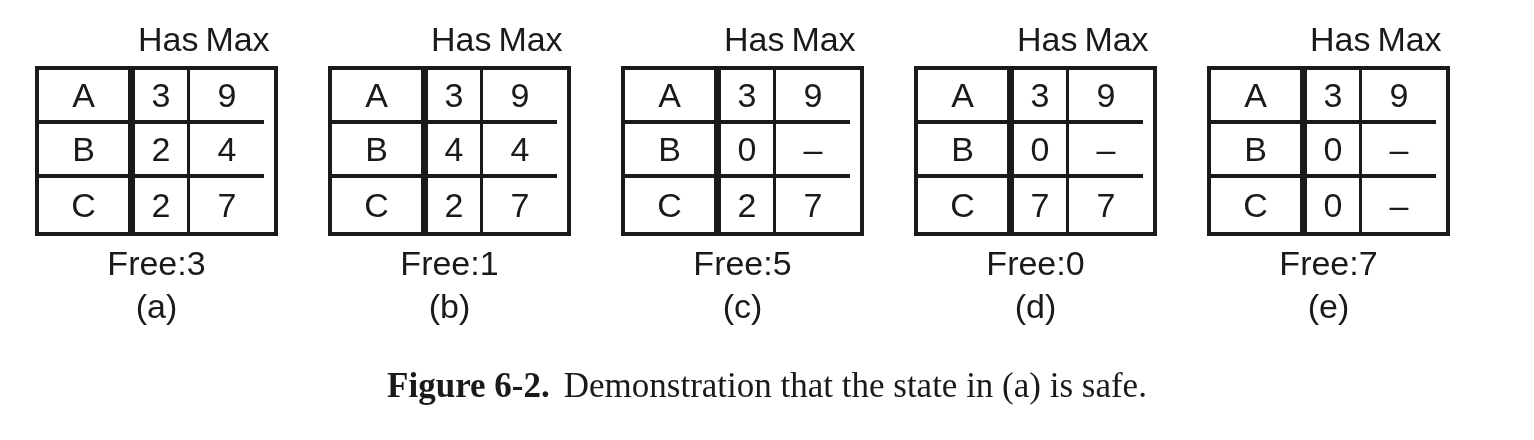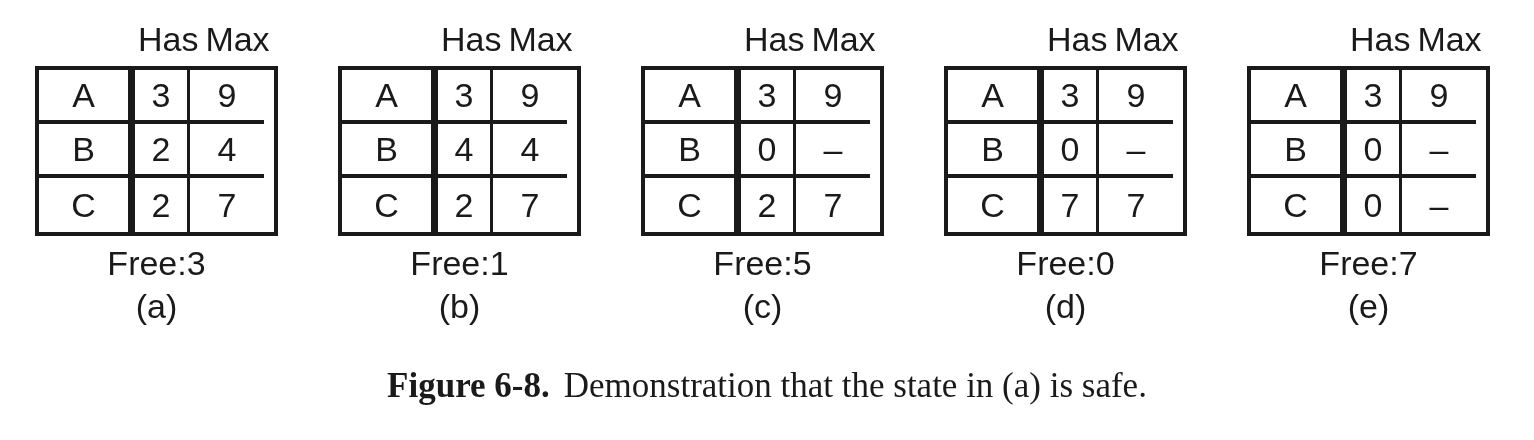--- a/index.html
+++ b/index.html
@@ -7,21 +7,21 @@
   body {
     width: 1534px; height: 440px;
     background: var(--bg, #fff);
     color: var(--ink, #1a1a1a);
     font-family: "Liberation Sans", sans-serif;
     overflow: hidden;
   }
   .panels-row {
     display: flex;
     justify-content: space-between;
-    padding: 22px 44px 0 35px;
+    padding: 22px 84px 0 35px;
     align-items: center;
   }
   .panel { width: 243px; }
   .hdr {
     display: grid;
     grid-template-columns: 103px 59px 81px;
     font-size: 34px;
     line-height: 1;
     margin-bottom: 10px;
   }
@@ -186,14 +186,14 @@
     <div class="free">
       <span>Free:</span>
       <span>7</span>
     </div>
     <div class="plabel">(e)</div>
   </section>
 
 </div>
 
 <div class="caption">
-  <span class="cap-label">Figure 6-8.</span><span>Demonstration that the state in (a) is safe.</span>
+  <span class="cap-label">Figure 6-2.</span><span>Demonstration that the state in (a) is safe.</span>
 </div>
 
 </body></html>

